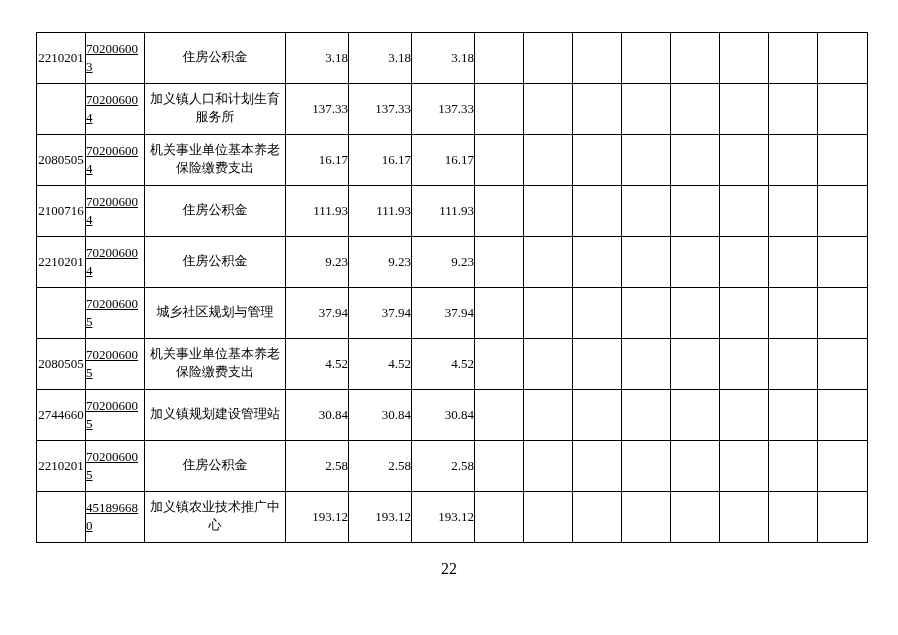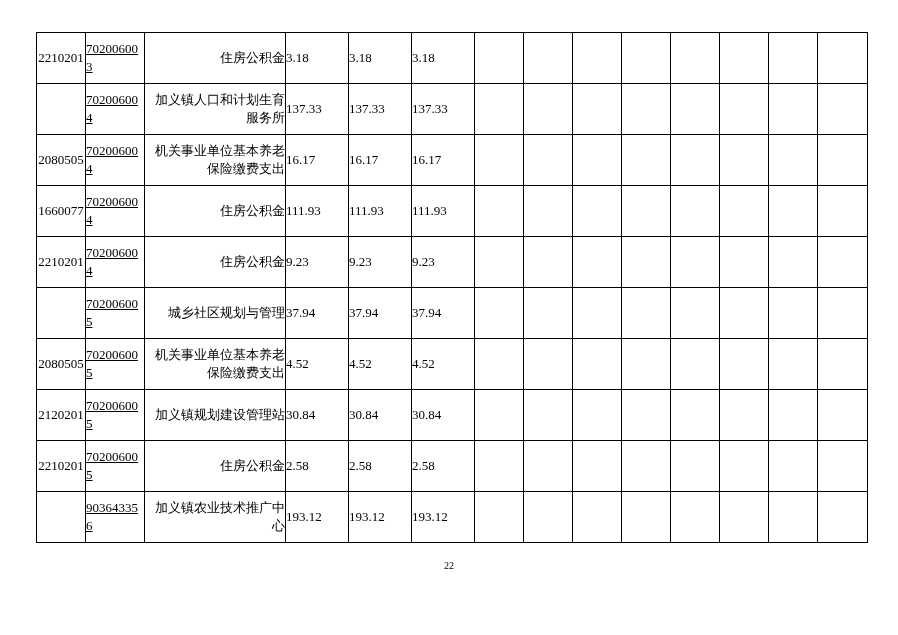--- a/index.html
+++ b/index.html
@@ -49,48 +49,48 @@
   }
   td.c-code2 {
     width: 58px;
     text-align: left;
     padding: 0 6px;
     word-break: break-all;
     text-decoration: underline;
   }
   td.c-name {
     width: 140px;
-    text-align: right;
+    text-align: center;
     padding: 0 6px 0 10px;
-    font-family: Liberation Serif, serif;
+    font-family: Liberation Mono, monospace;
     font-size: 12.5px;
   }
   td.c-num {
     width: 62px;
-    text-align: left;
+    text-align: right;
     padding: 0 8px 0 4px;
     font-family: "Liberation Serif", serif;
     font-size: 13px;
   }
   td.c-blank {
     width: 48px;
   }
   td.c-blank-wide {
     width: 49px;
   }
   .cell-inner {
     display: block;
   }
   .page-number {
     position: absolute;
     left: 0;
     top: 560px;
     width: 898px;
     text-align: center;
-    font-size: 10px;
+    font-size: 16px;
     font-family: "Liberation Serif", serif;
   }
 </style>
 </head>
 <body>
 
 <div class="page">
 
   <div class="table-wrap">
     <table class="budget">
@@ -178,21 +178,21 @@
           <td class="c-blank"></td>
           <td class="c-blank"></td>
           <td class="c-blank"></td>
           <td class="c-blank"></td>
           <td class="c-blank"></td>
           <td class="c-blank-wide"></td>
         </tr>
 
         <tr>
           <td class="c-code">
-              <span class="cell-inner">1660077</span>
+              <span class="cell-inner">2100716</span>
             </td>
           <td class="c-code2">
               <span class="cell-inner">702006004</span>
             </td>
           <td class="c-name">
               <span class="cell-inner">住房公积金</span>
             </td>
           <td class="c-num">
               <span class="cell-inner">111.93</span>
             </td>
@@ -294,21 +294,21 @@
           <td class="c-blank"></td>
           <td class="c-blank"></td>
           <td class="c-blank"></td>
           <td class="c-blank"></td>
           <td class="c-blank"></td>
           <td class="c-blank-wide"></td>
         </tr>
 
         <tr>
           <td class="c-code">
-              <span class="cell-inner">2120201</span>
+              <span class="cell-inner">2744660</span>
             </td>
           <td class="c-code2">
               <span class="cell-inner">702006005</span>
             </td>
           <td class="c-name">
               <span class="cell-inner">加义镇规划建设管理站</span>
             </td>
           <td class="c-num">
               <span class="cell-inner">30.84</span>
             </td>
@@ -355,21 +355,21 @@
           <td class="c-blank"></td>
           <td class="c-blank"></td>
           <td class="c-blank-wide"></td>
         </tr>
 
         <tr>
           <td class="c-code">
               <span class="cell-inner"></span>
             </td>
           <td class="c-code2">
-              <span class="cell-inner">903643356</span>
+              <span class="cell-inner">451896680</span>
             </td>
           <td class="c-name">
               <span class="cell-inner">加义镇农业技术推广中心</span>
             </td>
           <td class="c-num">
               <span class="cell-inner">193.12</span>
             </td>
           <td class="c-num">
               <span class="cell-inner">193.12</span>
             </td>

